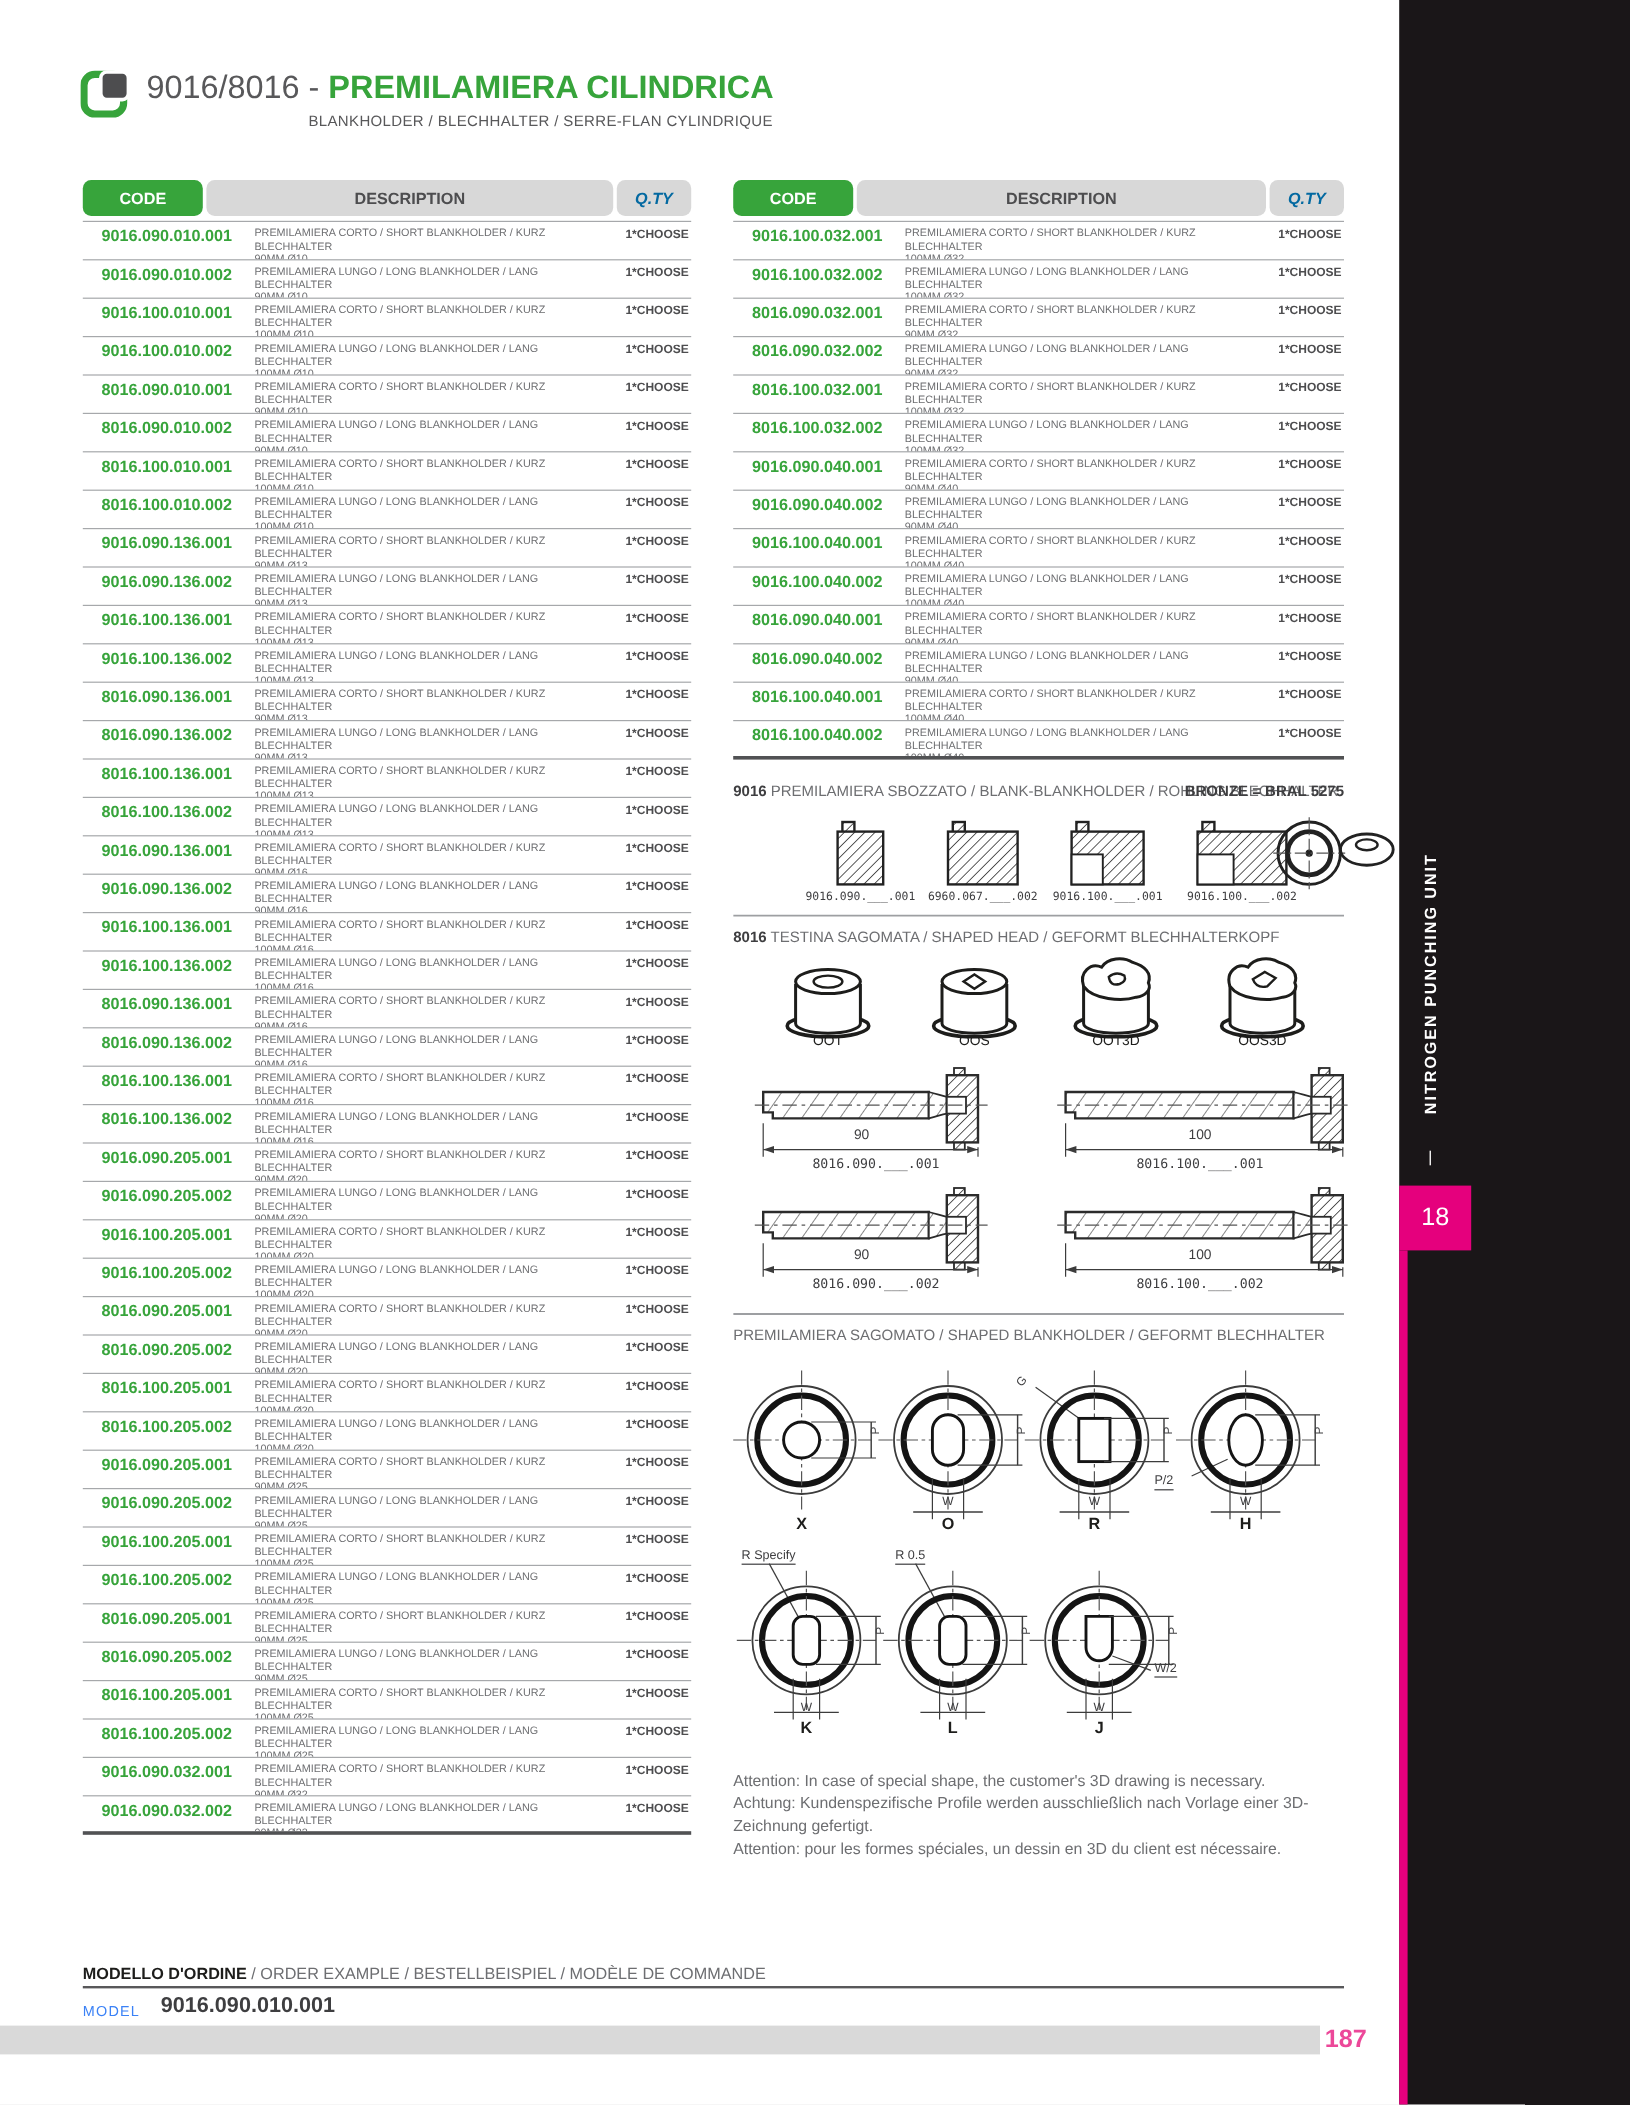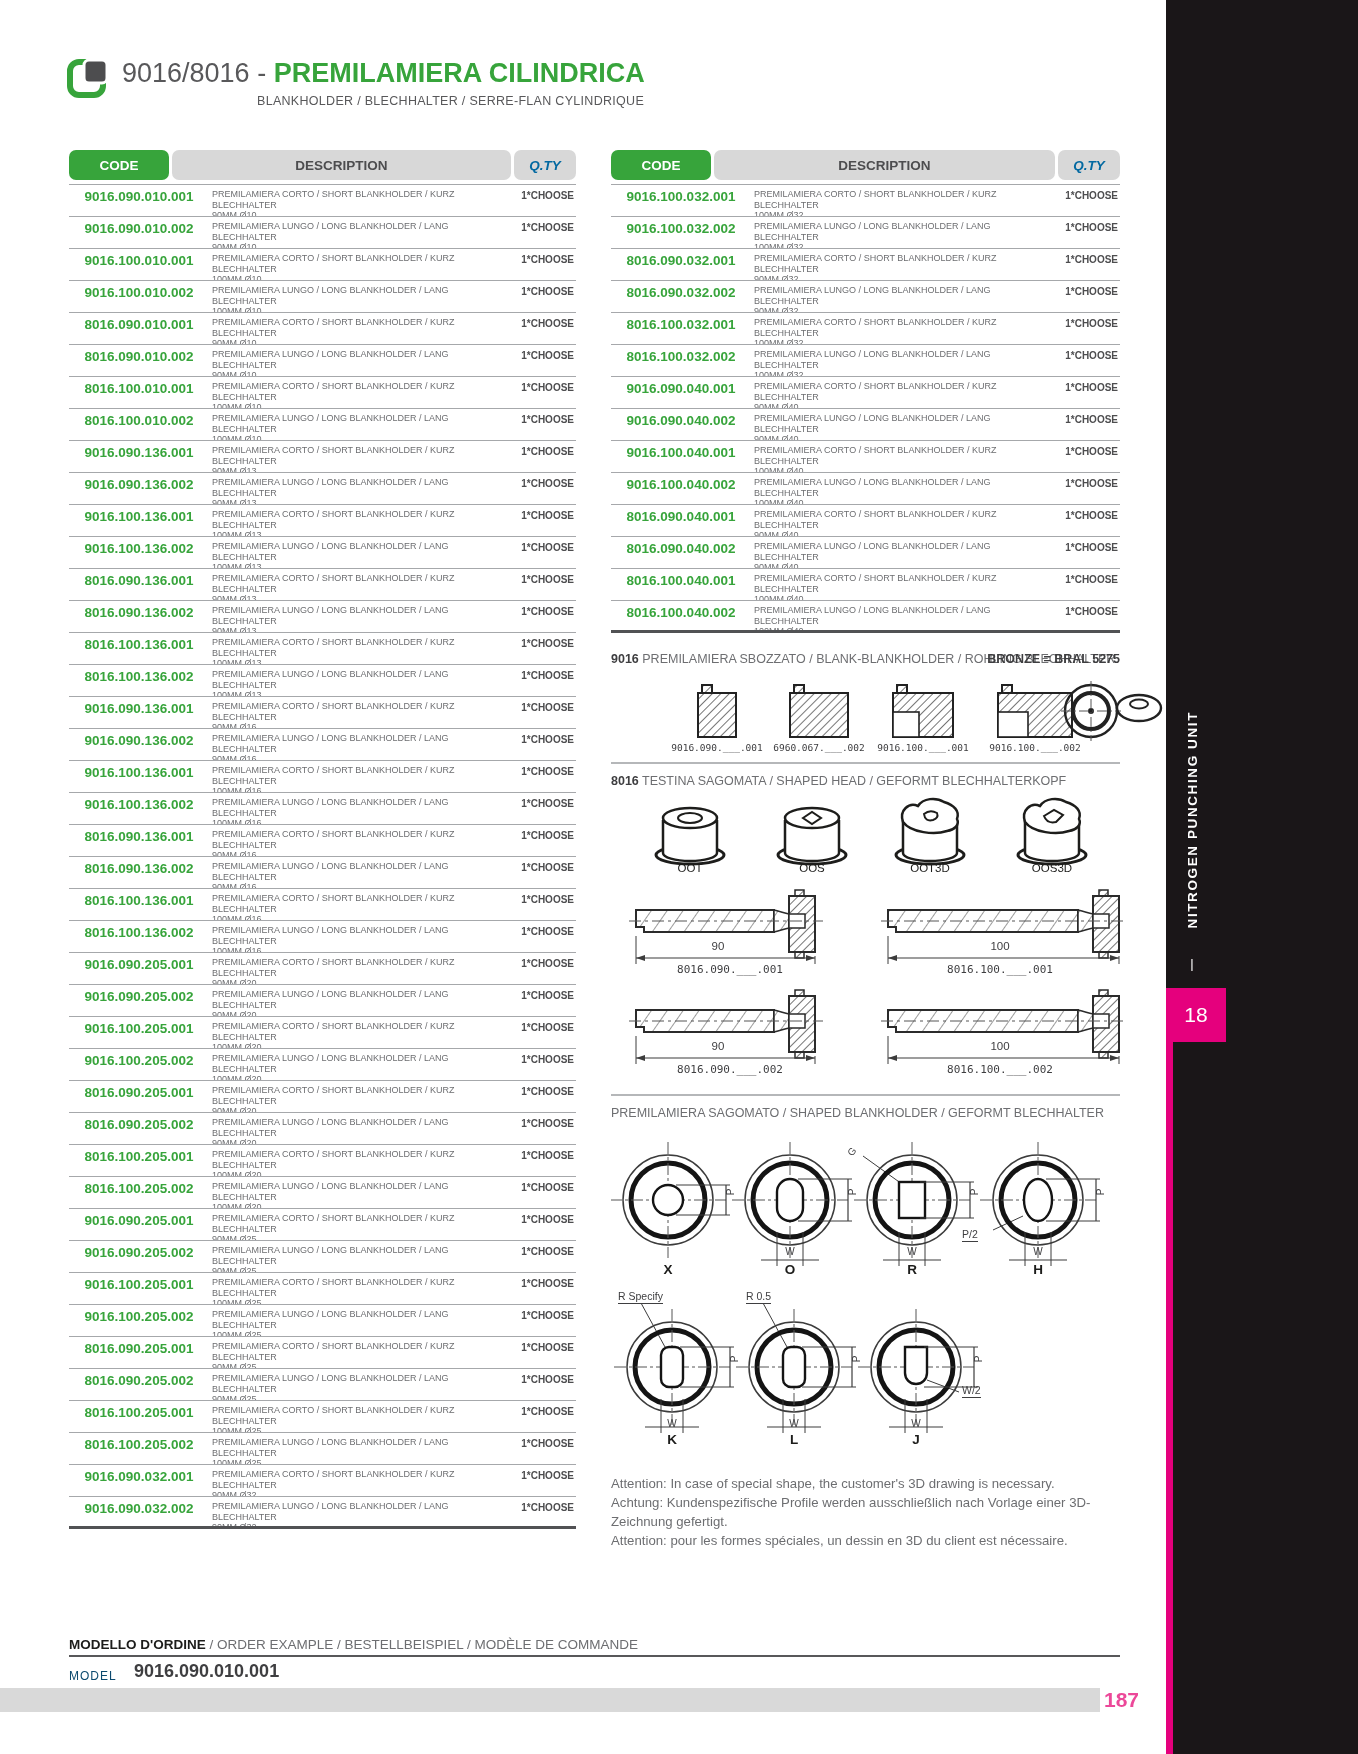--- a/index.html
+++ b/index.html
@@ -54,21 +54,21 @@
   .dimv{transform:translate(-50%,-50%) rotate(-90deg);font-size:10px;color:#3e3e40;}
   .dimg{transform:rotate(-50deg);font-size:10px;color:#3e3e40;}
   .dimu{font-size:10.5px;color:#3e3e40;border-bottom:1px solid #3e3e40;padding-bottom:1px;}
   
   .attn{position:absolute;left:611px;top:1474px;width:518px;font-size:13.2px;line-height:19px;color:#6d6e71;}
   .attn .b1{font-weight:bold;color:#3e3e40;}
   
   .order-line{position:absolute;left:69px;top:1637px;font-size:13.5px;color:#6d6e71;}
   .order-line b{color:#1d1d1b;}
   .order-rule{position:absolute;left:69px;top:1655px;width:1051px;height:2px;background:#58585a;}
-  .model-label{position:absolute;left:69px;top:1669px;font-size:12px;color:#0c4a6e;letter-spacing:1px;}
+  .model-label{position:absolute;left:69px;top:1669px;font-size:12px;color:#3b82f6;letter-spacing:1px;}
   .model-value{position:absolute;left:134px;top:1661px;font-size:18px;font-weight:bold;color:#3e3e40;}
   .gray-bar{position:absolute;left:0;top:1688px;width:1100px;height:24px;background:#d9d9d9;}
   .page-num{position:absolute;left:1104px;top:1688px;font-size:21px;font-weight:bold;color:#ec4899;}
 </style>
 </head>
 <body>
 
 <div id="page">
 
   <div class="band"></div>

